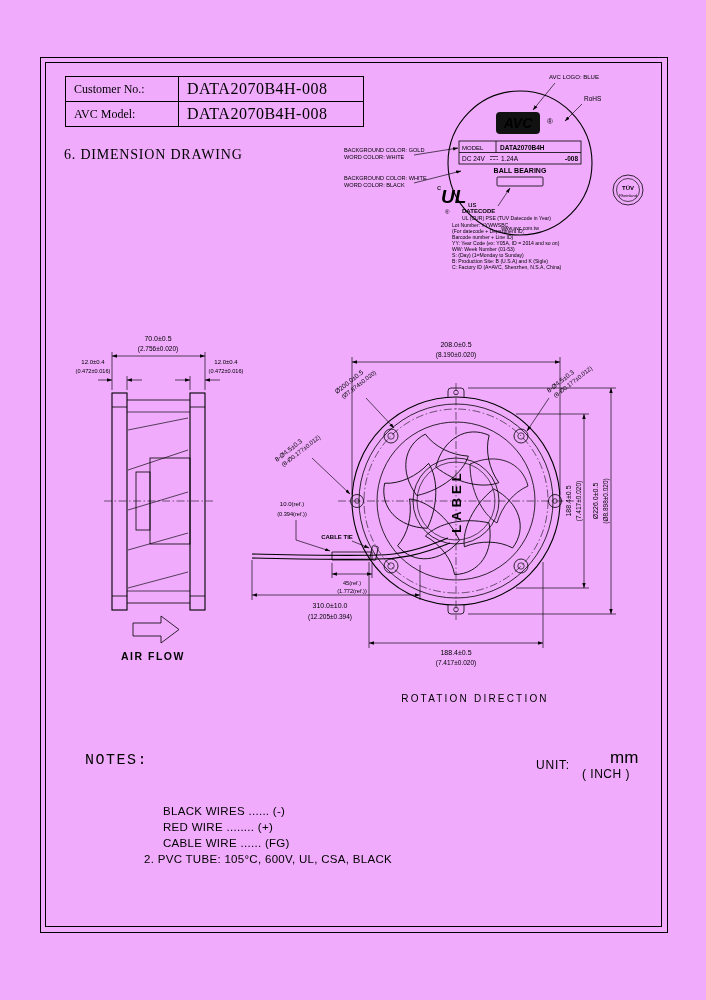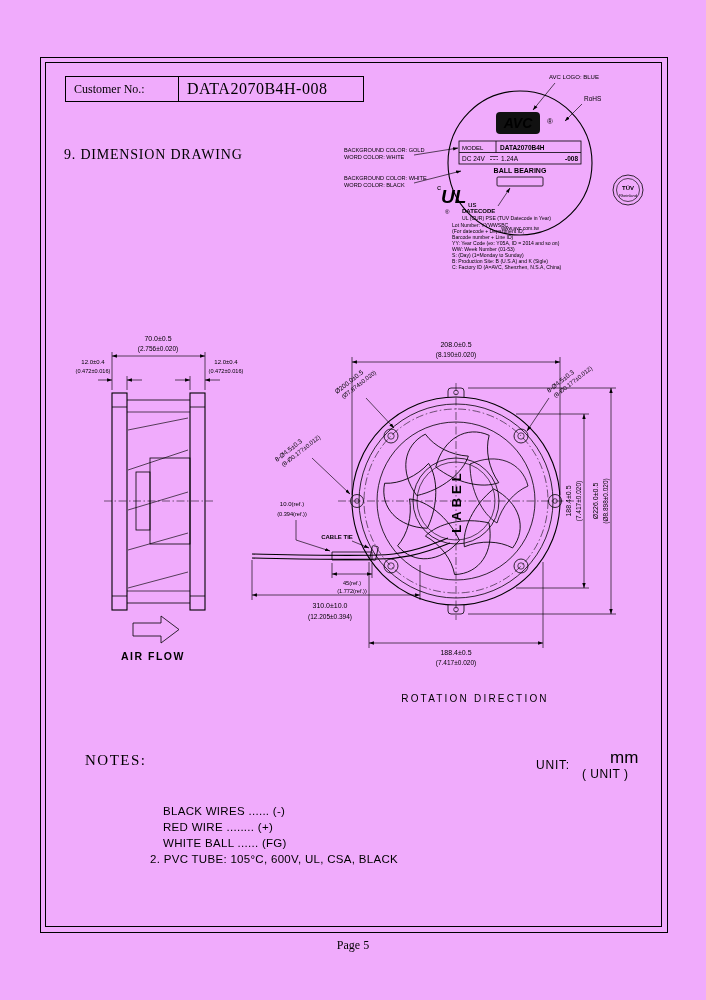--- a/index.html
+++ b/index.html
@@ -5,24 +5,24 @@
   html,body{margin:0;padding:0;background:#fff;}
   .sheet{position:relative;width:706px;height:1000px;background:#f0abfc;color:#000;
          font-family:"Liberation Sans",sans-serif;overflow:hidden;}
   .border-outer{position:absolute;left:40px;top:57px;width:626px;height:874px;border:1.6px solid #000;}
   .border-inner{position:absolute;left:45px;top:62px;width:615px;height:863px;border:0.8px solid #000;}
   table.hdr{position:absolute;left:65px;top:76px;border-collapse:collapse;font-family:"Liberation Serif",serif;}
   table.hdr td{border:1.3px solid #000;padding:0 8px;height:24px;}
   table.hdr td.k{width:96px;font-size:12px;}
   table.hdr td.v{width:168px;font-size:16px;letter-spacing:.5px;}
   .sec-title{position:absolute;left:64px;top:147px;font-family:"Liberation Serif",serif;font-size:14px;letter-spacing:.8px;}
-  .notes-head{position:absolute;left:85px;top:752px;font-family:Liberation Serif, serif;font-size:15px;letter-spacing:1.5px;}
+  .notes-head{position:absolute;left:85px;top:752px;font-family:Liberation Mono, monospace;font-size:15px;letter-spacing:1.5px;}
   .note{position:absolute;font-size:11.5px;letter-spacing:.3px;white-space:pre;}
   .n0{left:150px;top:789px}.n1{left:163px;top:805px}.n2{left:163px;top:821px}
-  .n3{left:163px;top:837px}.n4{left:150px;top:853px}
+  .n3{left:163px;top:837px}.n4{left:144px;top:853px}
   .unit-label{position:absolute;left:536px;top:758px;font-size:12px;letter-spacing:.8px;}
   .unit-mm{position:absolute;left:610px;top:748px;font-size:17px;}
   .unit-inch{position:absolute;left:582px;top:767px;font-size:12px;letter-spacing:.5px;}
   .page-num{position:absolute;left:0;right:0;top:938px;text-align:center;font-family:"Liberation Serif",serif;font-size:12px;}
   svg.drawing{position:absolute;left:0;top:0;}
   svg text{font-family:"Liberation Sans",sans-serif;fill:#000;}
   .ln{stroke:#000;fill:none;stroke-width:1.1;}
   .md{stroke:#000;fill:none;stroke-width:.8;}
   .dim{stroke:#000;fill:none;stroke-width:.65;}
   .cl{stroke:#000;fill:none;stroke-width:.55;stroke-dasharray:8 2.5 1.5 2.5;}
@@ -36,24 +36,28 @@
 <div class="sheet">
   <div class="border-outer"></div>
   <div class="border-inner"></div>
 
   <table class="hdr">
     <tbody>
         <tr>
       <td class="k">Customer No.:</td>
       <td class="v">DATA2070B4H-008</td>
     </tr>
+    <tr>
+      <td class="k">AVC Model:</td>
+      <td class="v">DATA2070B4H-008</td>
+    </tr>
   </tbody>
     </table>
 
-  <div class="sec-title">9. DIMENSION DRAWING</div>
+  <div class="sec-title">6. DIMENSION DRAWING</div>
 
   <svg class="drawing" width="706" height="1000" viewBox="0 0 706 1000">
     <defs>
       <marker id="arr" viewBox="0 0 10 10" refX="9.5" refY="5" markerWidth="8" markerHeight="8" orient="auto-start-reverse">
         <path d="M0 1.8 L10 5 L0 8.2 Z" fill="#000"></path>
       </marker>
       <path id="blade" d="M 470 464 C 497 452 522 462 528 486 C 514 492 502 506 497 523 C 482 514 470 490 470 464 Z"></path>
     </defs>
 
     <g>
@@ -272,21 +276,20 @@
       <text x="330" y="608" class="mid t7">310.0±10.0</text>
       <text x="330" y="619" class="mid t65">(12.205±0.394)</text>
 
       <text x="475" y="702" class="mid" font-size="10" letter-spacing="2.2" fill="#333">ROTATION DIRECTION</text>
     </g>
   </svg>
 
   <div class="notes-head">NOTES:</div>
   <div class="note n1">BLACK WIRES ...... (-)</div>
   <div class="note n2">RED WIRE ........ (+)</div>
-  <div class="note n3">WHITE BALL ...... (FG)</div>
+  <div class="note n3">CABLE WIRE ...... (FG)</div>
   <div class="note n4">2. PVC TUBE: 105°C, 600V, UL, CSA, BLACK</div>
 
   <div class="unit-label">UNIT:</div>
   <div class="unit-mm">mm</div>
-  <div class="unit-inch">( UNIT )</div>
-
-  <div class="page-num">Page 5</div>
+  <div class="unit-inch">( INCH )</div>
+
 </div>
 
 </body></html>

